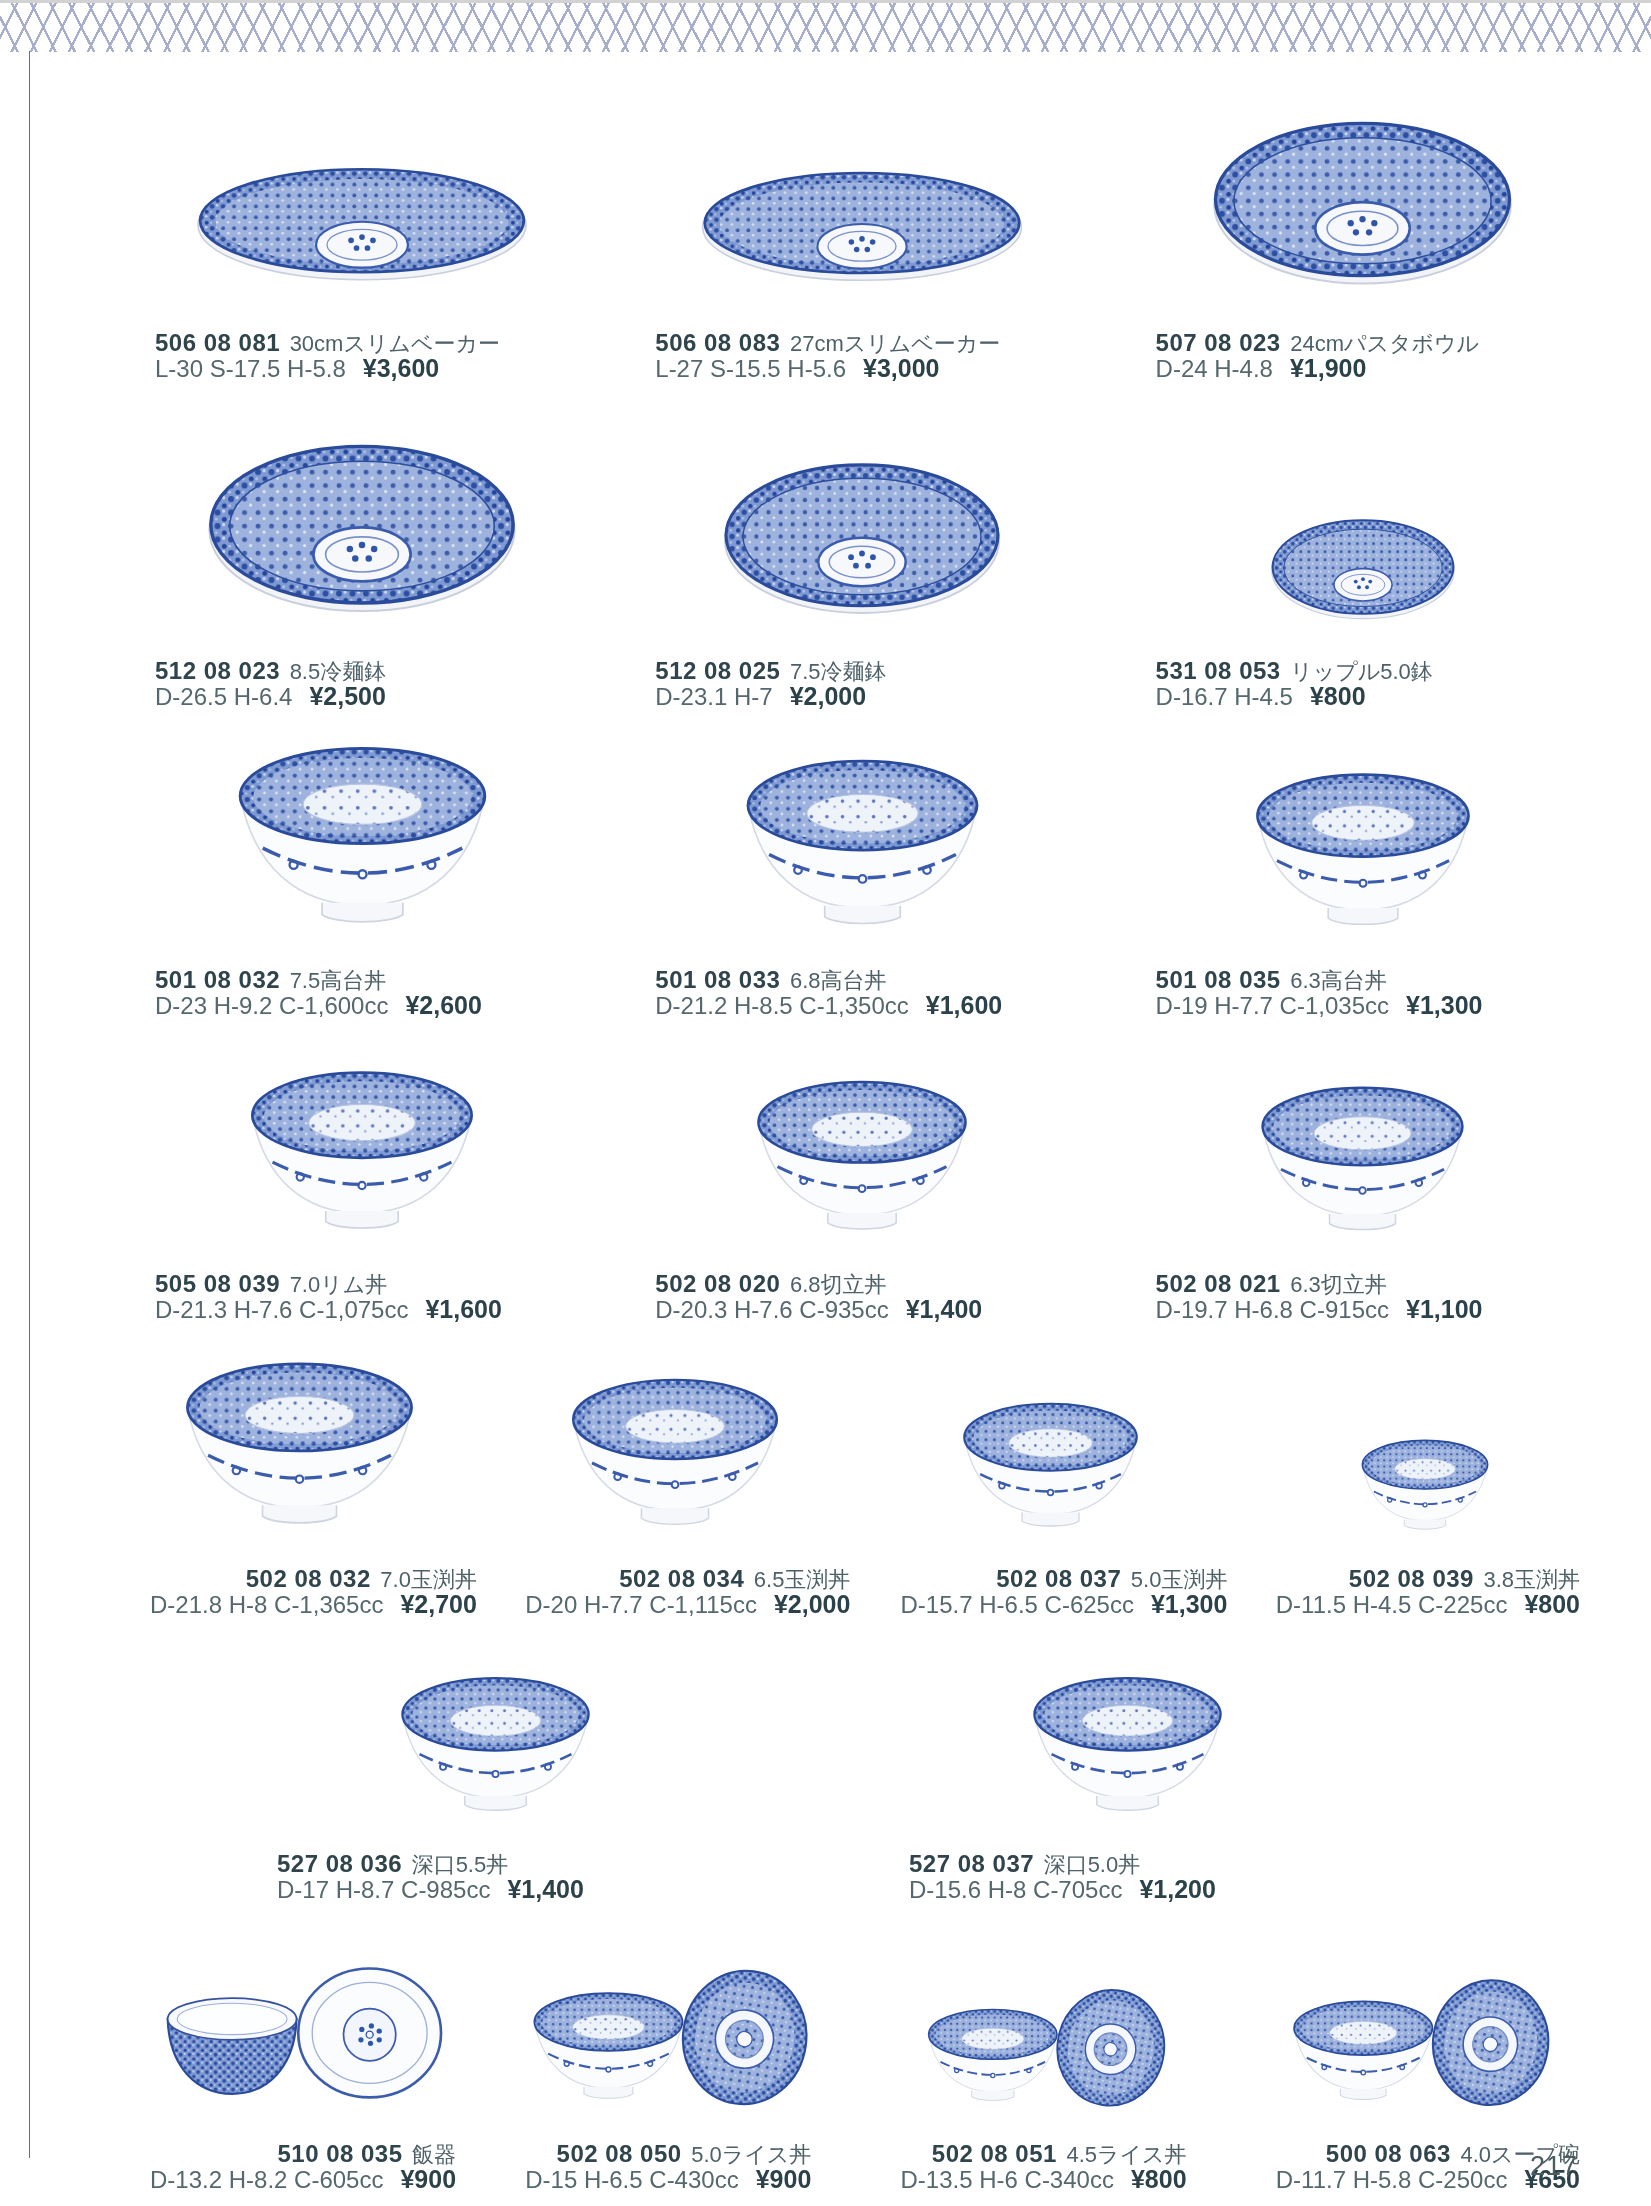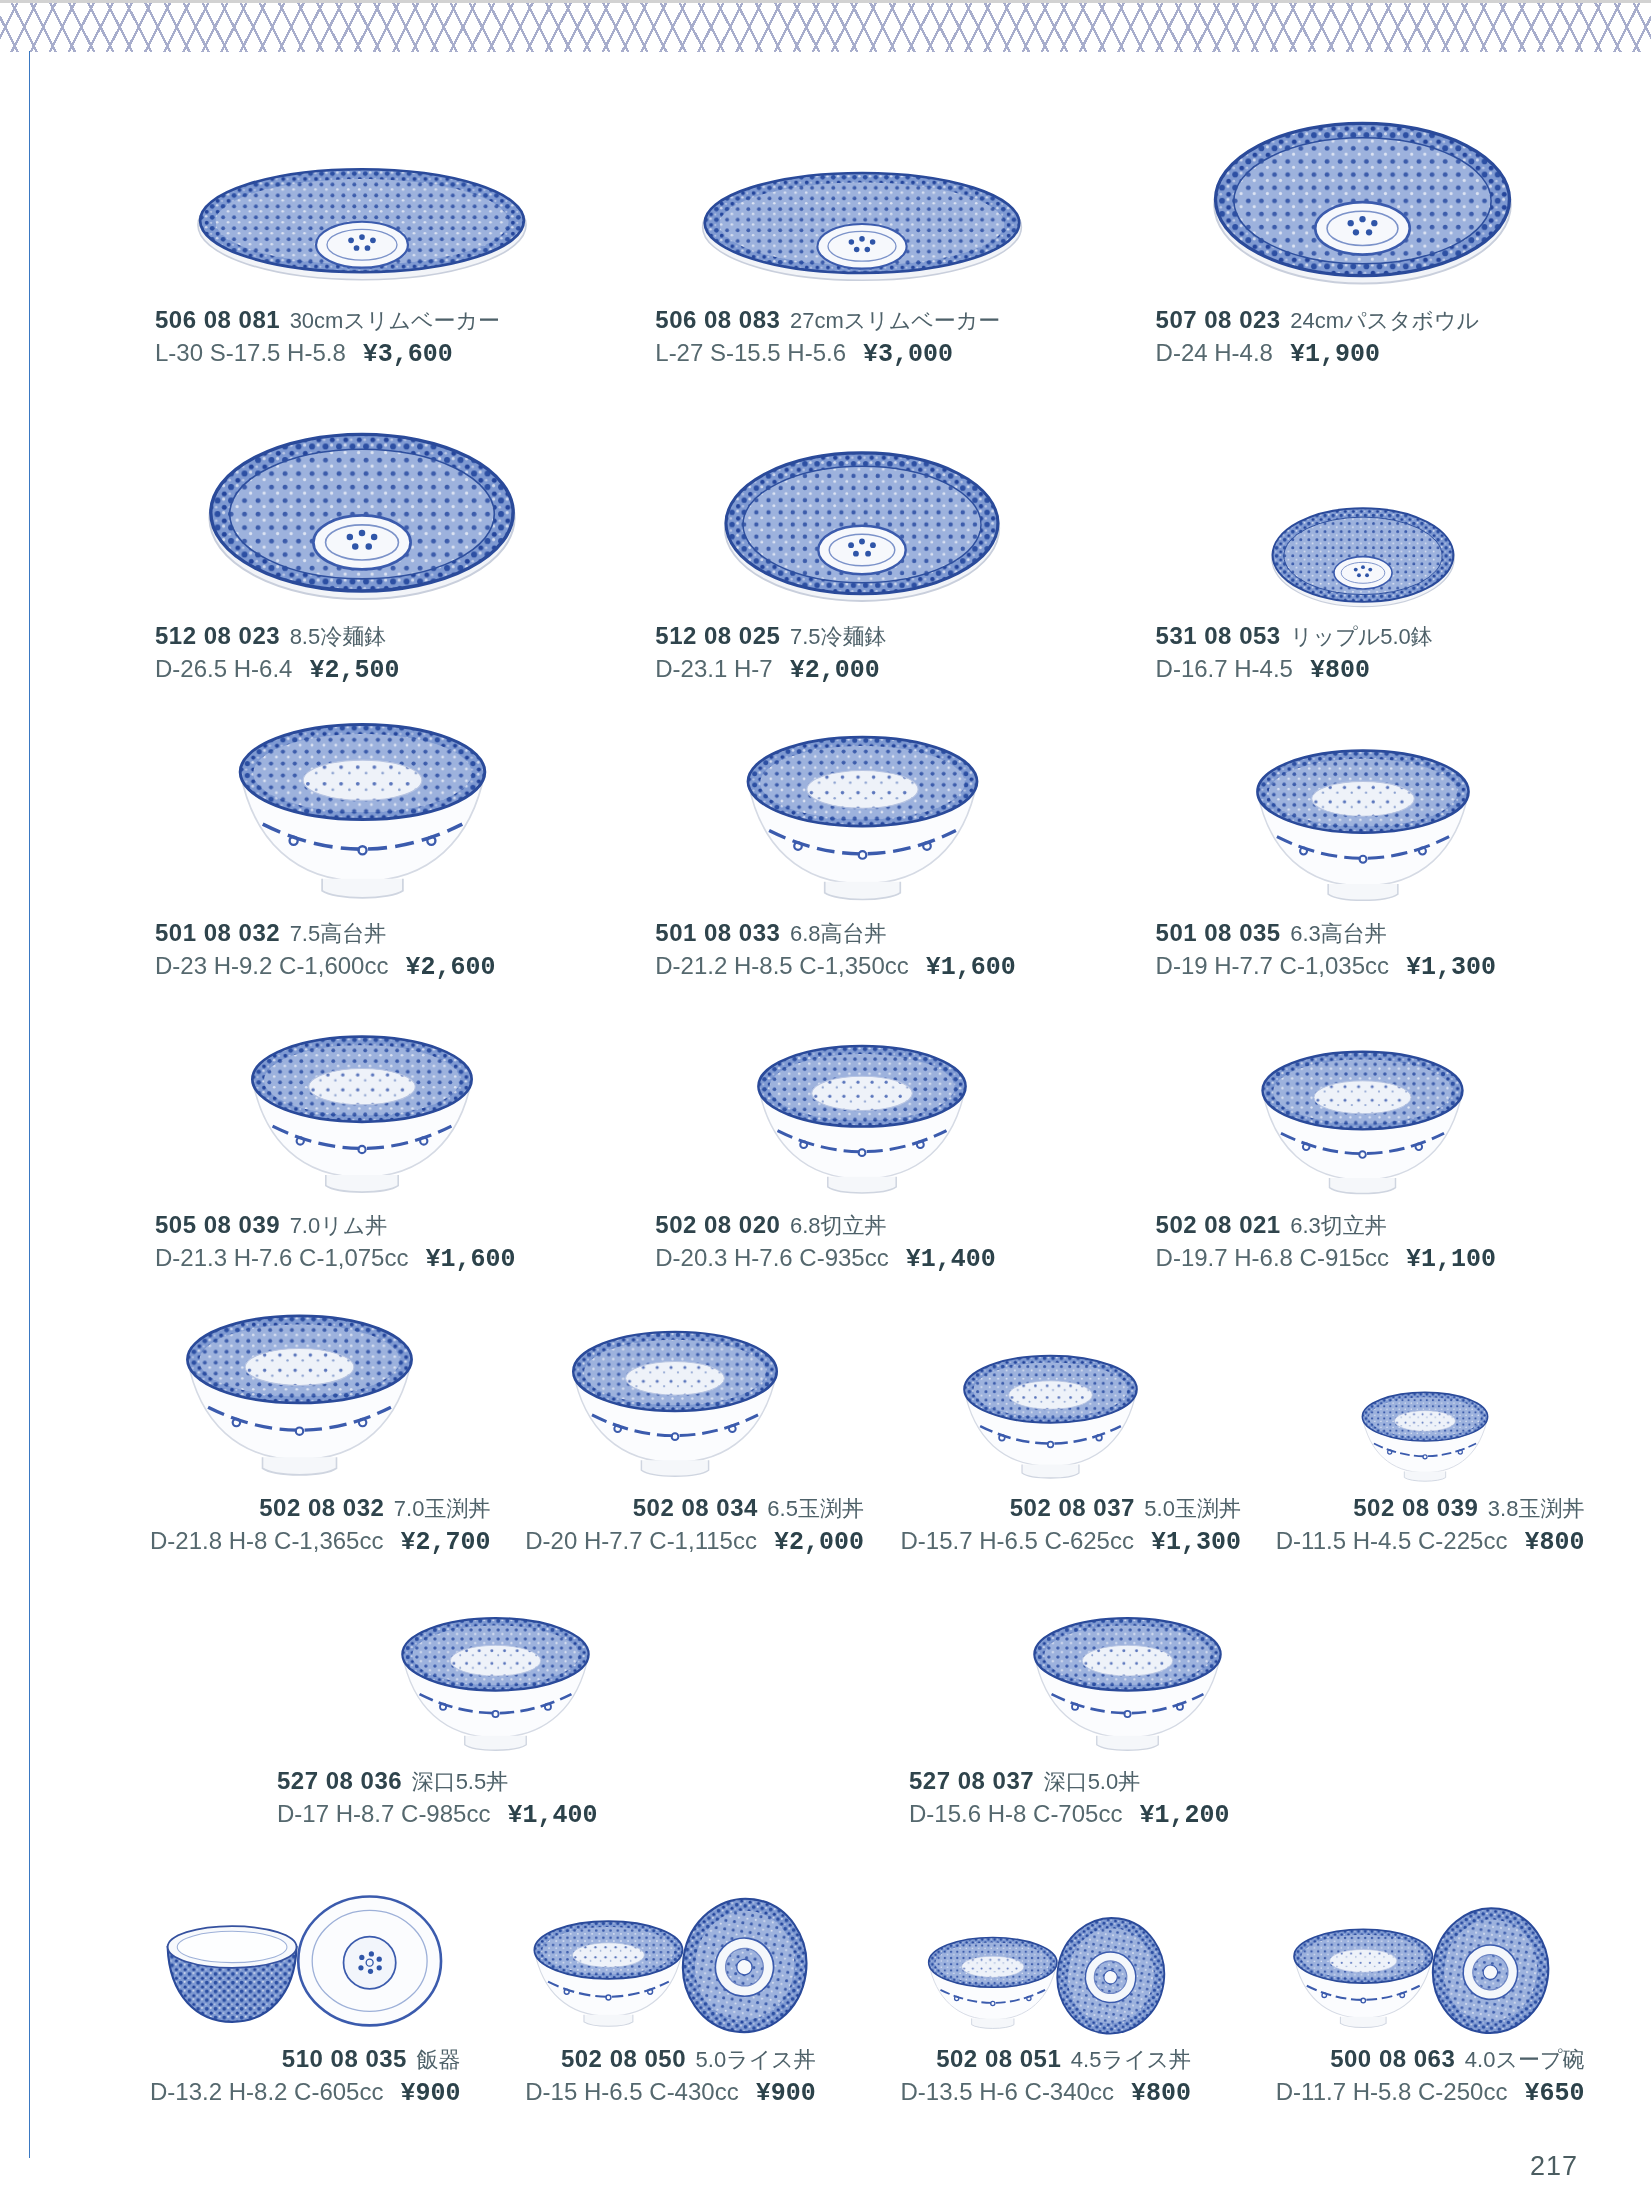--- a/index.html
+++ b/index.html
@@ -26,26 +26,26 @@
   .cols-2{padding-left:122px;}
   .cols-2 .cell{width:523px;margin-right:109px;}
   .art-box{width:100%;display:flex;justify-content:center;align-items:flex-end;}
   .r1 .art-box{height:214px;}
   .r2 .art-box{height:228px;}
   .r3 .art-box{height:209px;}
   .r4 .art-box{height:204px;}
   .r5 .art-box{height:195px;}
   .r6 .art-box{height:185px;}
   .r7 .art-box{height:190px;}
-  .caption{margin-top:3px;padding-left:43px;line-height:30px;white-space:nowrap;}
+  .caption{margin-top:30px;padding-left:43px;line-height:22px;white-space:nowrap;}
   .cols-4 .caption{padding-left:38px;text-align:right;}
   .code{font-weight:bold;font-size:24px;color:#2f444c;letter-spacing:0.5px;}
   .name{font-size:22px;color:#4e6169;margin-left:9.5px;}
   .dims{font-size:24px;color:#55686e;}
-  .price{font-weight:bold;font-size:25px;color:#2c424a;margin-left:17px;font-family:Liberation Mono, monospace;}
+  .price{font-weight:bold;font-size:25px;color:#2c424a;margin-left:17px;}
   .page-number{
     position:absolute;right:73px;bottom:25px;font-size:27px;color:#4b5d61;letter-spacing:1px;
   }
   svg.art{display:block;}
 </style>
 </head>
 <body>
 
 <div class="page">
 

